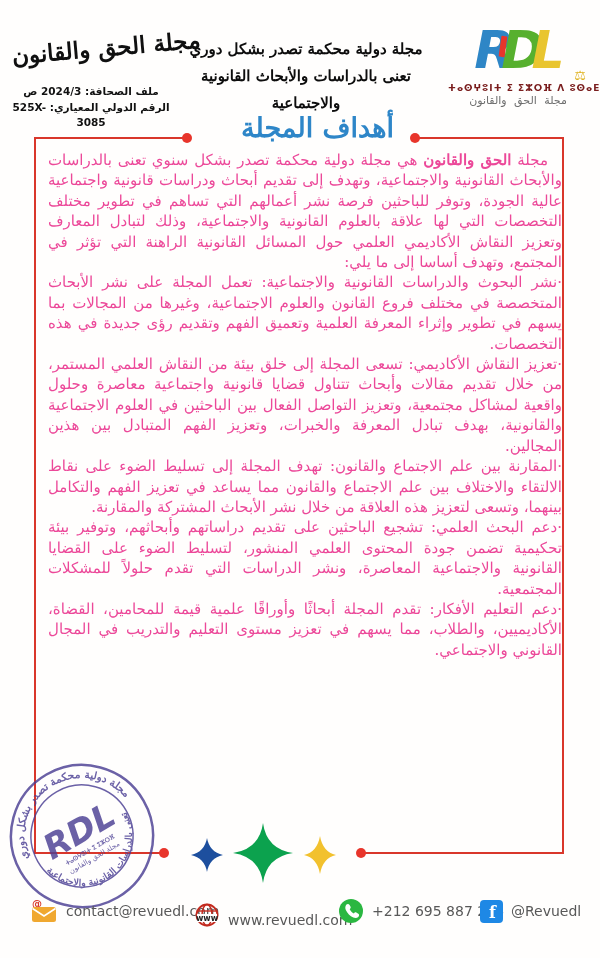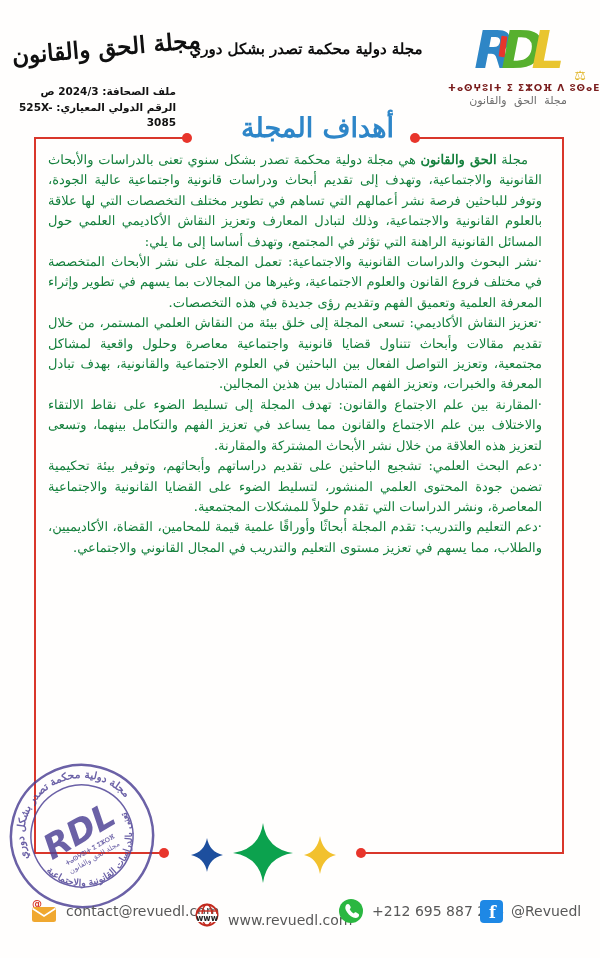--- a/index.html
+++ b/index.html
@@ -12,21 +12,21 @@
   }
   
   .calligraphy {
     position:absolute; left:12px; top:24px; width:165px; height:56px;
     font-family:"DejaVu Serif", serif; font-weight:bold; font-size:23px;
     text-align:center; transform:rotate(-5deg); letter-spacing:-1px;
     color:#101010; line-height:50px; white-space:nowrap;
   }
   .press-info {
     position:absolute; left:6px; top:84px; width:170px;
-    direction:rtl; text-align:right;
+    direction:rtl; text-align:center;
     font-family:"DejaVu Sans", sans-serif;
     font-weight:bold; font-size:10.5px; line-height:15.5px; color:#111;
   }
   .press-info .val { direction:ltr; unicode-bidi:embed; }
   .tagline {
     position:absolute; left:172px; top:36px; width:268px;
     direction:rtl; text-align:center;
     font-weight:bold; font-size:15px; line-height:27px; color:#0d0d0d;
   }
   .rdl-logo { position:absolute; right:12px; top:20px; width:140px; text-align:center; }
@@ -64,23 +64,23 @@
   .seg-tr { top:-2px; right:-2px; width:147px; }
   .seg-bl { bottom:-2px; left:-2px; width:128px; }
   .seg-br { bottom:-2px; right:-2px; width:201px; }
   .dot { position:absolute; width:10px; height:10px; border-radius:50%; background:#e8352b; }
   .dot-tl { left:146px; top:-6px; }
   .dot-tr { right:142px; top:-6px; }
   .dot-bl { left:123px; bottom:-6px; }
   .dot-br { right:196px; bottom:-6px; }
   
   .body-text {
-    position:absolute; inset:0; padding:11px 20px 0 12px;
+    position:absolute; inset:0; padding:11px 0 0 12px;
     direction:rtl; text-align:justify;
-    font-size:13px; line-height:20.4px; color:#15803d;
+    font-size:15px; line-height:20.4px; color:#ec4899;
   }
   .body-text p { margin:0; }
   .intro { text-indent:14px; }
   .intro b { font-weight:bold; }
   
   .sparkles { position:absolute; left:165px; top:820px; }
   .stamp {
     position:absolute; left:6px; top:760px; width:152px; height:152px;
     transform:rotate(-30deg); opacity:.82;
   }
@@ -101,20 +101,21 @@
   <div class="press-info">
     <div>ملف الصحافة: 2024/3 ص</div>
     <div>
       <span>الرقم الدولي المعياري:</span>
       <span class="val">525X-3085</span>
     </div>
   </div>
 
   <div class="tagline">
     <div>مجلة دولية محكمة تصدر بشكل دوري</div>
+    <div>تعنى بالدراسات والأبحاث القانونية والاجتماعية</div>
   </div>
 
   <div class="rdl-logo">
     <div class="rdl-letters">
       <span class="rdl-r">R</span><span class="rdl-d">D</span><span class="rdl-l">L</span>
       <span class="rdl-accent"></span>
       <span class="rdl-scales">⚖</span>
     </div>
     <div class="rdl-tifinagh">ⵜⴰⵙⵖⵓⵏⵜ ⵉ ⵉⵣⵔⴼ ⴷ ⵓⵙⴰⴹⵓⴼ</div>
     <div class="rdl-arabic">مجلة الحق والقانون</div>
@@ -131,21 +132,21 @@
     <span class="dot dot-tr"></span>
     <span class="dot dot-bl"></span>
     <span class="dot dot-br"></span>
 
     <div class="body-text">
       <p class="intro"><span>مجلة </span><b>الحق والقانون</b><span> هي مجلة دولية محكمة تصدر بشكل سنوي تعنى بالدراسات والأبحاث القانونية والاجتماعية، وتهدف إلى تقديم أبحاث ودراسات قانونية واجتماعية عالية الجودة، وتوفر للباحثين فرصة نشر أعمالهم التي تساهم في تطوير مختلف التخصصات التي لها علاقة بالعلوم القانونية والاجتماعية، وذلك لتبادل المعارف وتعزيز النقاش الأكاديمي العلمي حول المسائل القانونية الراهنة التي تؤثر في المجتمع، وتهدف أساسا إلى ما يلي:</span></p>
       <p><span>·</span><span>نشر البحوث والدراسات القانونية والاجتماعية:</span><span> تعمل المجلة على نشر الأبحاث المتخصصة في مختلف فروع القانون والعلوم الاجتماعية، وغيرها من المجالات بما يسهم في تطوير وإثراء المعرفة العلمية وتعميق الفهم وتقديم رؤى جديدة في هذه التخصصات.</span></p>
       <p><span>·</span><span>تعزيز النقاش الأكاديمي:</span><span> تسعى المجلة إلى خلق بيئة من النقاش العلمي المستمر، من خلال تقديم مقالات وأبحاث تتناول قضايا قانونية واجتماعية معاصرة وحلول واقعية لمشاكل مجتمعية، وتعزيز التواصل الفعال بين الباحثين في العلوم الاجتماعية والقانونية، بهدف تبادل المعرفة والخبرات، وتعزيز الفهم المتبادل بين هذين المجالين.</span></p>
       <p><span>·</span><span>المقارنة بين علم الاجتماع والقانون:</span><span> تهدف المجلة إلى تسليط الضوء على نقاط الالتقاء والاختلاف بين علم الاجتماع والقانون مما يساعد في تعزيز الفهم والتكامل بينهما، وتسعى لتعزيز هذه العلاقة من خلال نشر الأبحاث المشتركة والمقارنة.</span></p>
       <p><span>·</span><span>دعم البحث العلمي:</span><span> تشجيع الباحثين على تقديم دراساتهم وأبحاثهم، وتوفير بيئة تحكيمية تضمن جودة المحتوى العلمي المنشور، لتسليط الضوء على القضايا القانونية والاجتماعية المعاصرة، ونشر الدراسات التي تقدم حلولاً للمشكلات المجتمعية.</span></p>
-      <p><span>·</span><span>دعم التعليم والتدريب:</span><span> تقدم المجلة أبحاثًا وأوراقًا علمية قيمة للمحامين، القضاة، الأكاديميين، والطلاب، مما يسهم في تعزيز مستوى التعليم والتدريب في المجال القانوني والاجتماعي.</span></p>
+      <p><span>·</span><span>دعم التعليم الأفكار:</span><span> تقدم المجلة أبحاثًا وأوراقًا علمية قيمة للمحامين، القضاة، الأكاديميين، والطلاب، مما يسهم في تعزيز مستوى التعليم والتدريب في المجال القانوني والاجتماعي.</span></p>
     </div>
   </div>
 
   <svg class="sparkles" width="200" height="66" viewBox="0 0 200 66">
     <path fill="#1d4f9e" d="M42 18 Q44.5 32 58 35 Q44.5 38 42 52 Q39.5 38 26 35 Q39.5 32 42 18 Z"></path>
     <path fill="#0ca24e" d="M98 3 Q101.5 29 128 33 Q101.5 37 98 63 Q94.5 37 68 33 Q94.5 29 98 3 Z"></path>
     <path fill="#f2c12e" d="M155 16 Q157.8 32 171 35 Q157.8 38 155 54 Q152.2 38 139 35 Q152.2 32 155 16 Z"></path>
   </svg>
 
   <svg class="stamp" viewBox="0 0 152 152">

